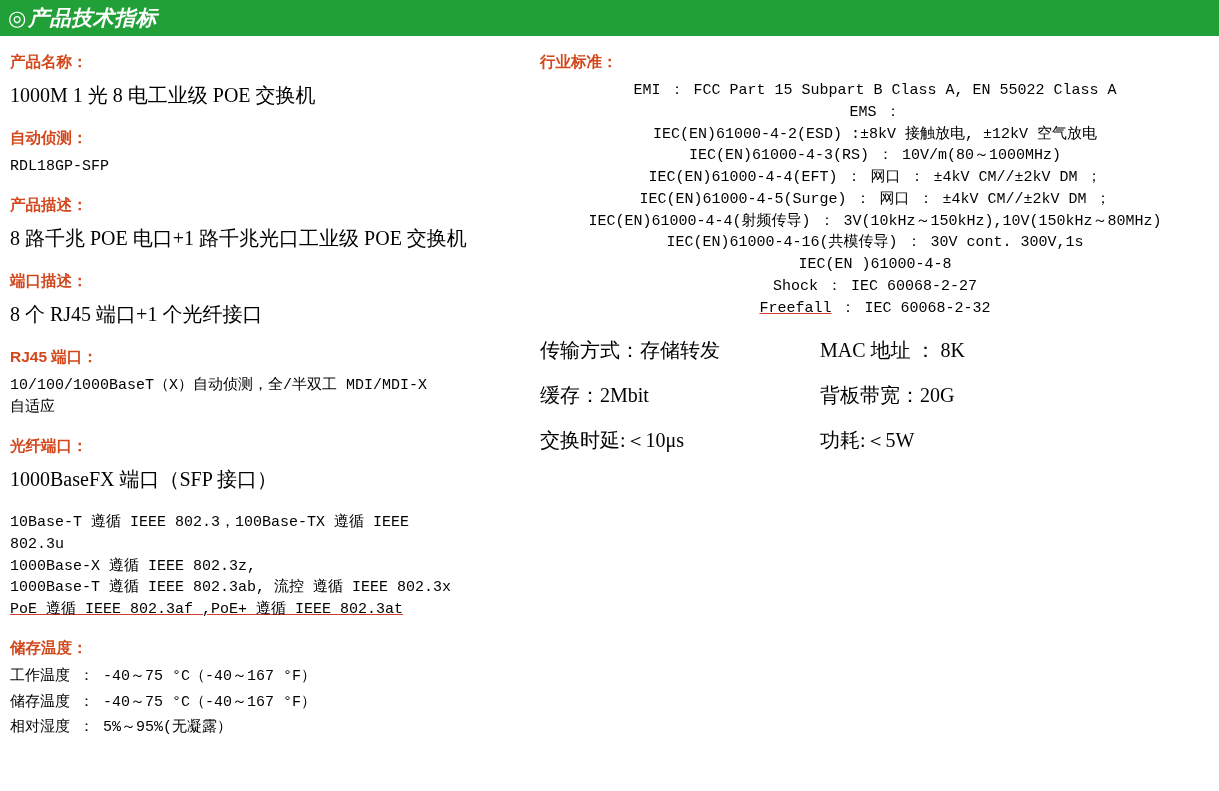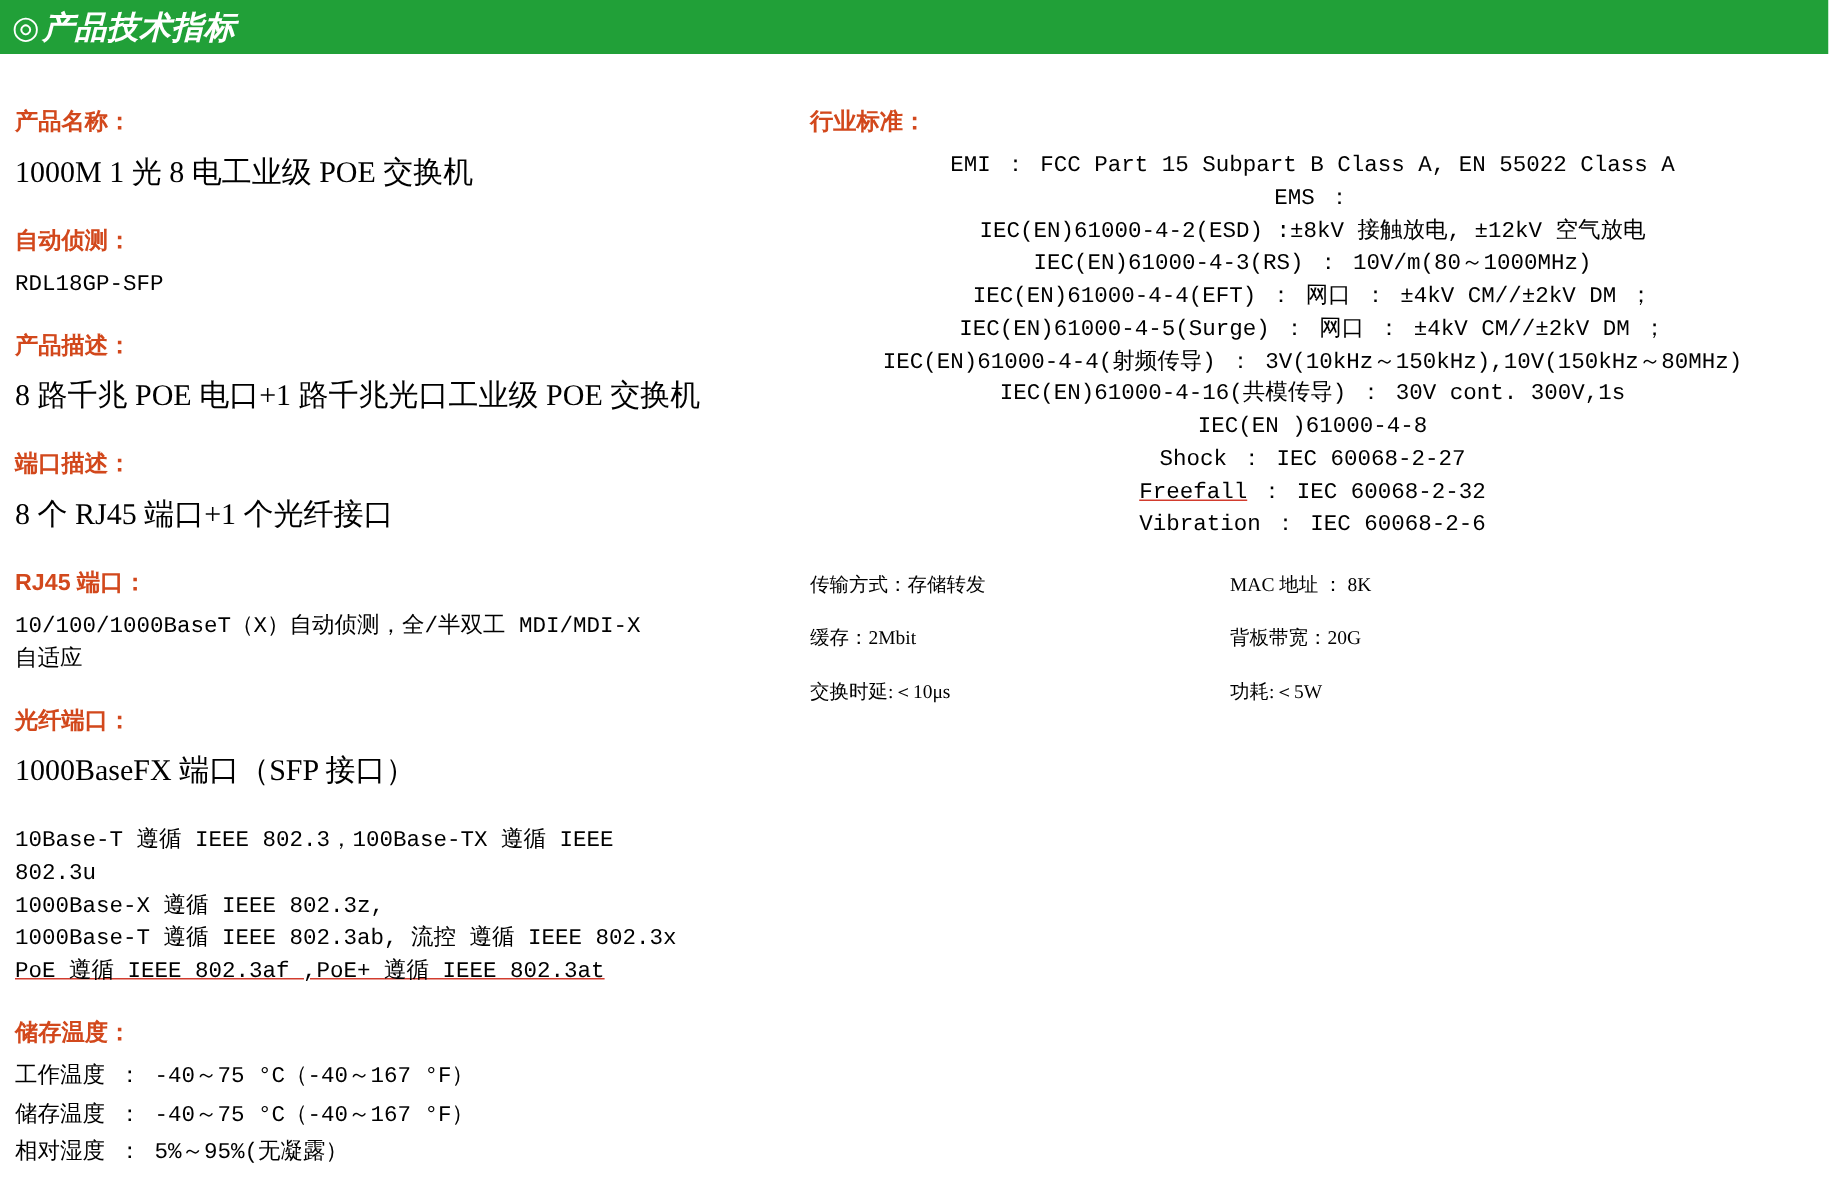--- a/index.html
+++ b/index.html
@@ -66,21 +66,20 @@
   .section-head {
     color: #d2481c;
     font-weight: bold;
     font-size: 15.5px;
     font-family: "Liberation Sans", sans-serif;
     margin: 0 0 8px 0;
     line-height: 1.3;
   }
   .block {
     margin-bottom: 17px;
-    margin-top: 20px;
   }
   .body-text {
     font-size: 20px;
     line-height: 1.55;
     color: #000000;
     font-family: "Liberation Serif", serif;
   }
   .mono-text {
     font-size: 15px;
     line-height: 1.45;
@@ -95,21 +94,21 @@
   .std-list div {
     white-space: nowrap;
     text-align: center;
   }
   
   .attr-grid {
     margin-top: 10px;
     display: grid;
     grid-template-columns: 280px auto;
     row-gap: 17px;
-    font-size: 13px;
+    font-size: 20px;
     font-family: "Liberation Serif", serif;
   }
   .attr-cell {
     line-height: 1.4;
   }
   .tight {
     margin-bottom: 4px;
   }
   .nowrap { white-space: nowrap; }
 </style>
@@ -182,21 +181,20 @@
         <div>EMS ：</div>
         <div>IEC(EN)61000-4-2(ESD) :±8kV 接触放电, ±12kV 空气放电</div>
         <div>IEC(EN)61000-4-3(RS) ： 10V/m(80～1000MHz)</div>
         <div>IEC(EN)61000-4-4(EFT) ： 网口 ： ±4kV CM//±2kV DM ；</div>
         <div>IEC(EN)61000-4-5(Surge) ： 网口 ： ±4kV CM//±2kV DM ；</div>
         <div>IEC(EN)61000-4-4(射频传导) ： 3V(10kHz～150kHz),10V(150kHz～80MHz)</div>
         <div>IEC(EN)61000-4-16(共模传导) ： 30V cont. 300V,1s</div>
         <div>IEC(EN )61000-4-8</div>
         <div>Shock ： IEC 60068-2-27</div>
         <div><span class="spell">Freefall</span><span> ： IEC 60068-2-32</span></div>
-        <div>Vibration ： IEC 60068-2-6</div>
       </div>
     </div>
 
     <div class="block">
       <div class="attr-grid">
         <div class="attr-cell nowrap">传输方式：存储转发</div>
         <div class="attr-cell nowrap">MAC 地址 ： 8K</div>
         <div class="attr-cell nowrap">缓存：2Mbit</div>
         <div class="attr-cell nowrap">背板带宽：20G</div>
         <div class="attr-cell nowrap">交换时延:＜10μs</div>

